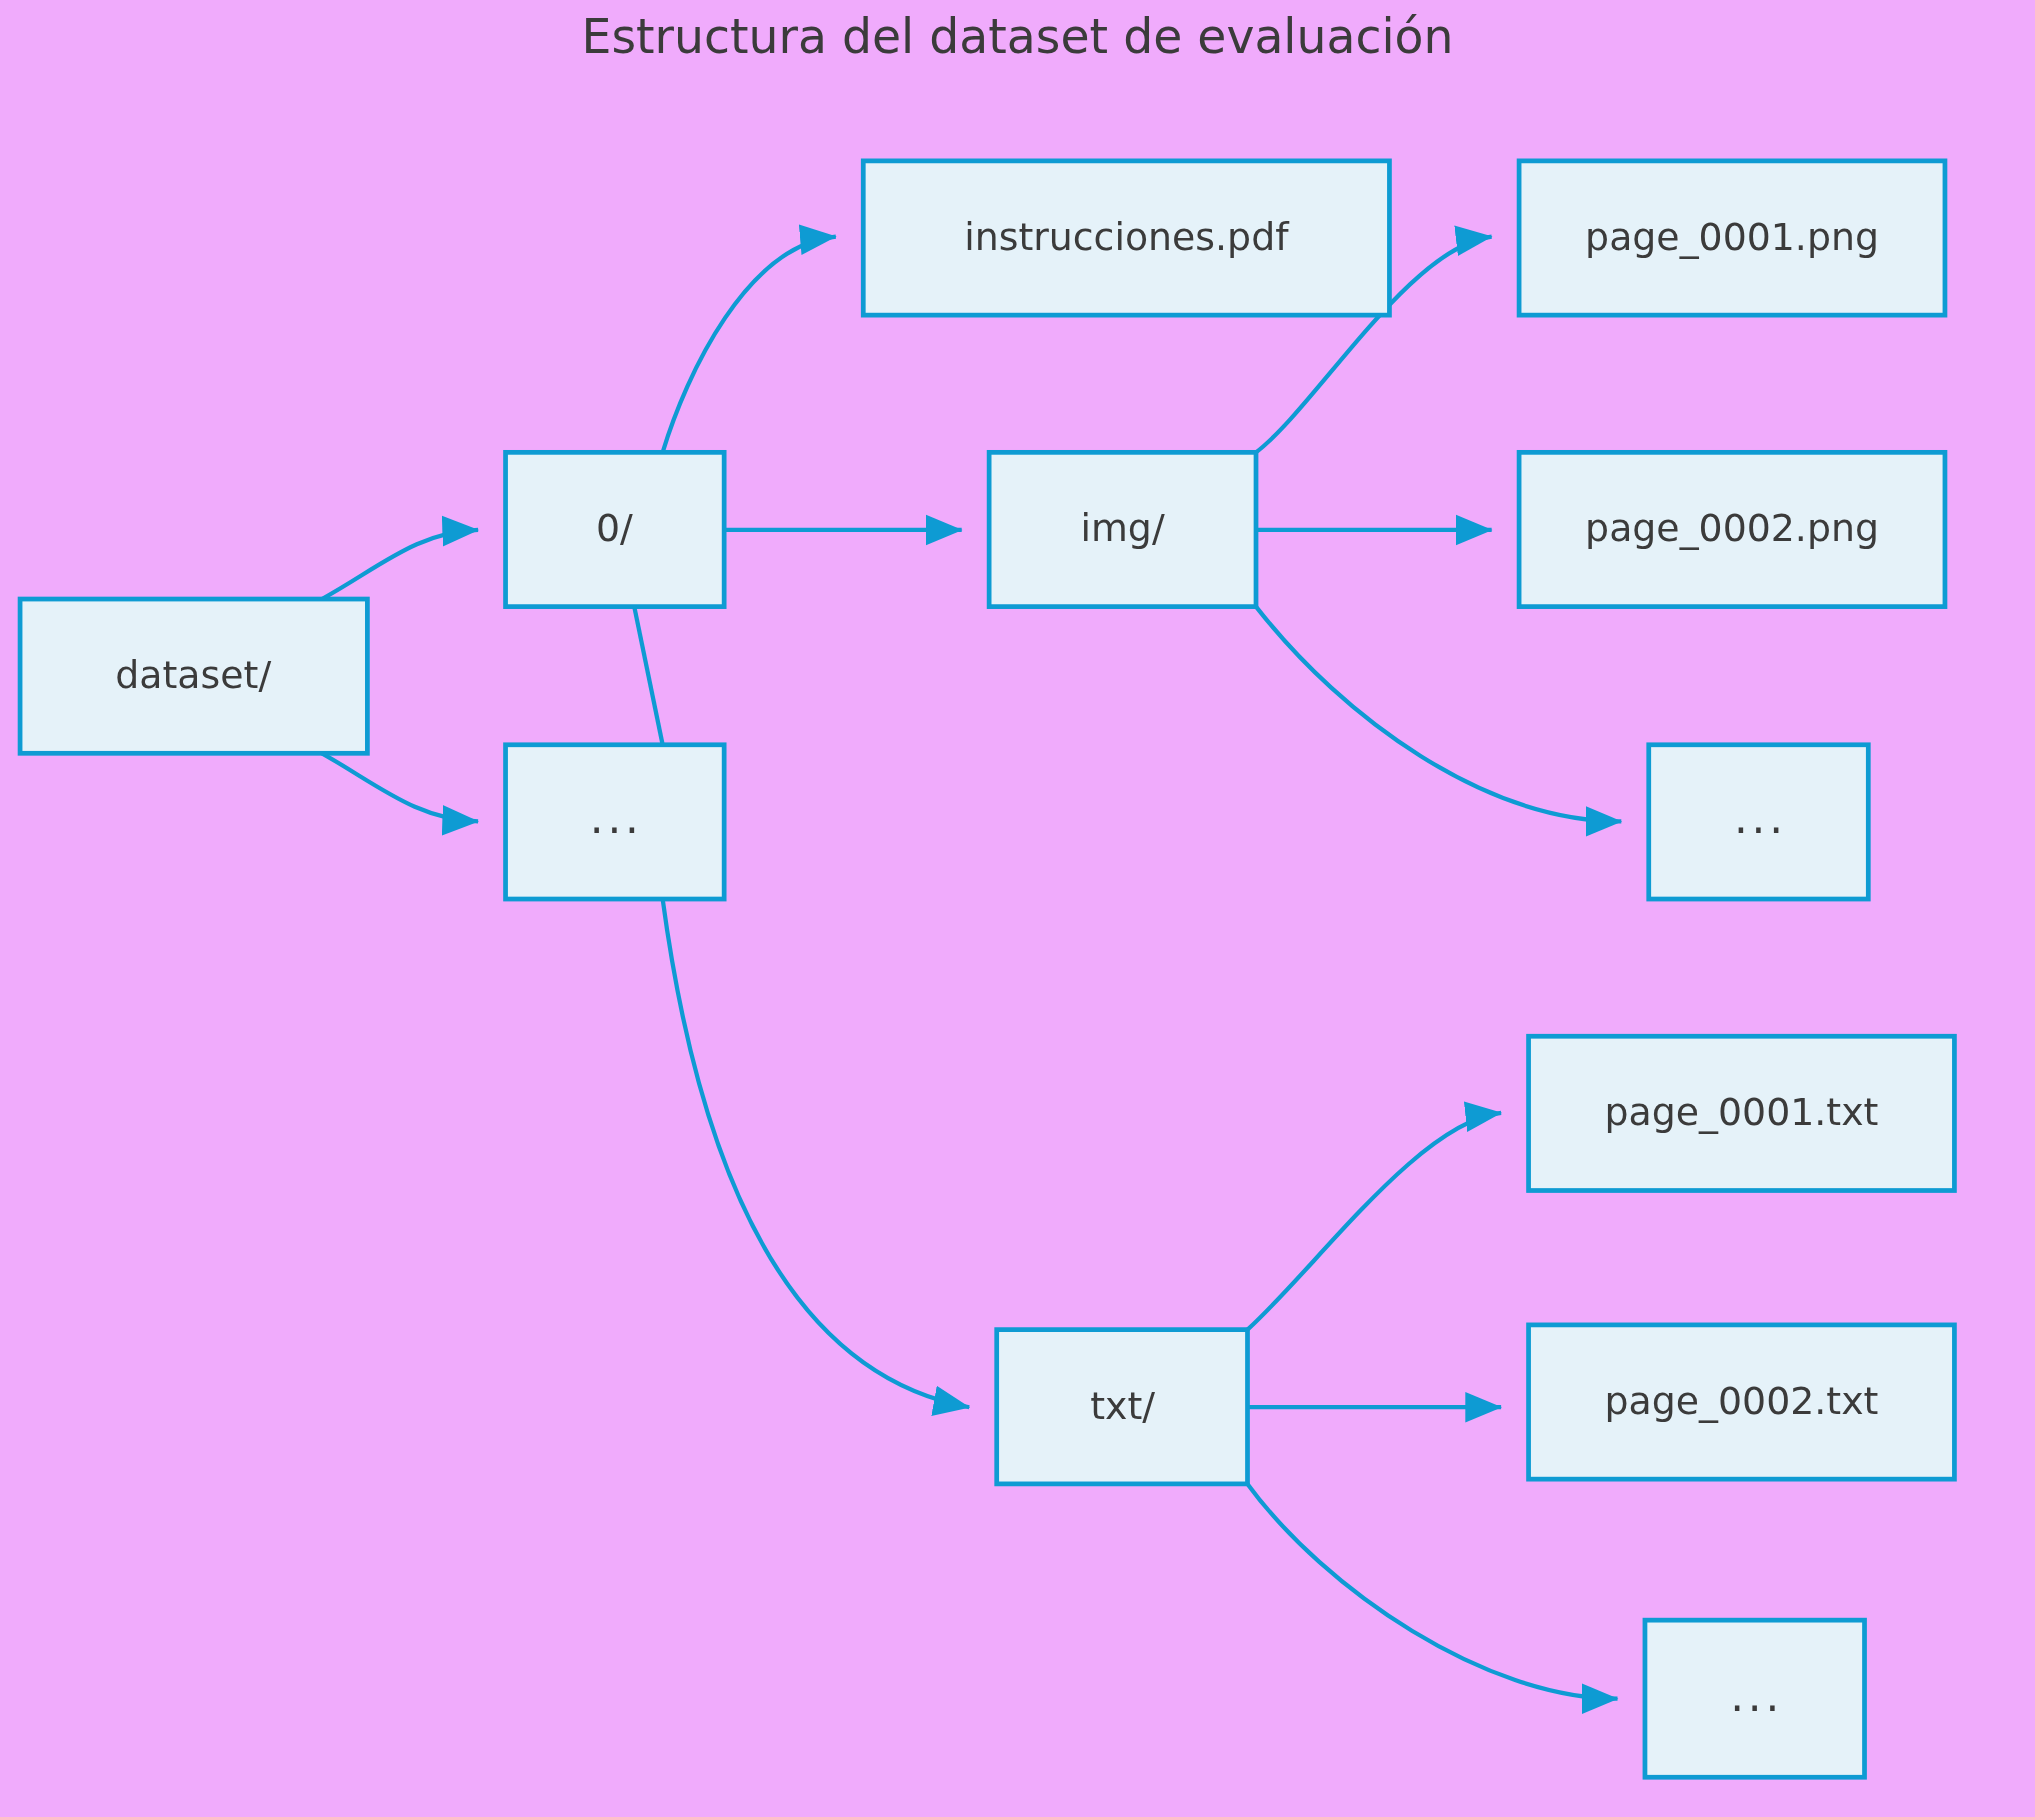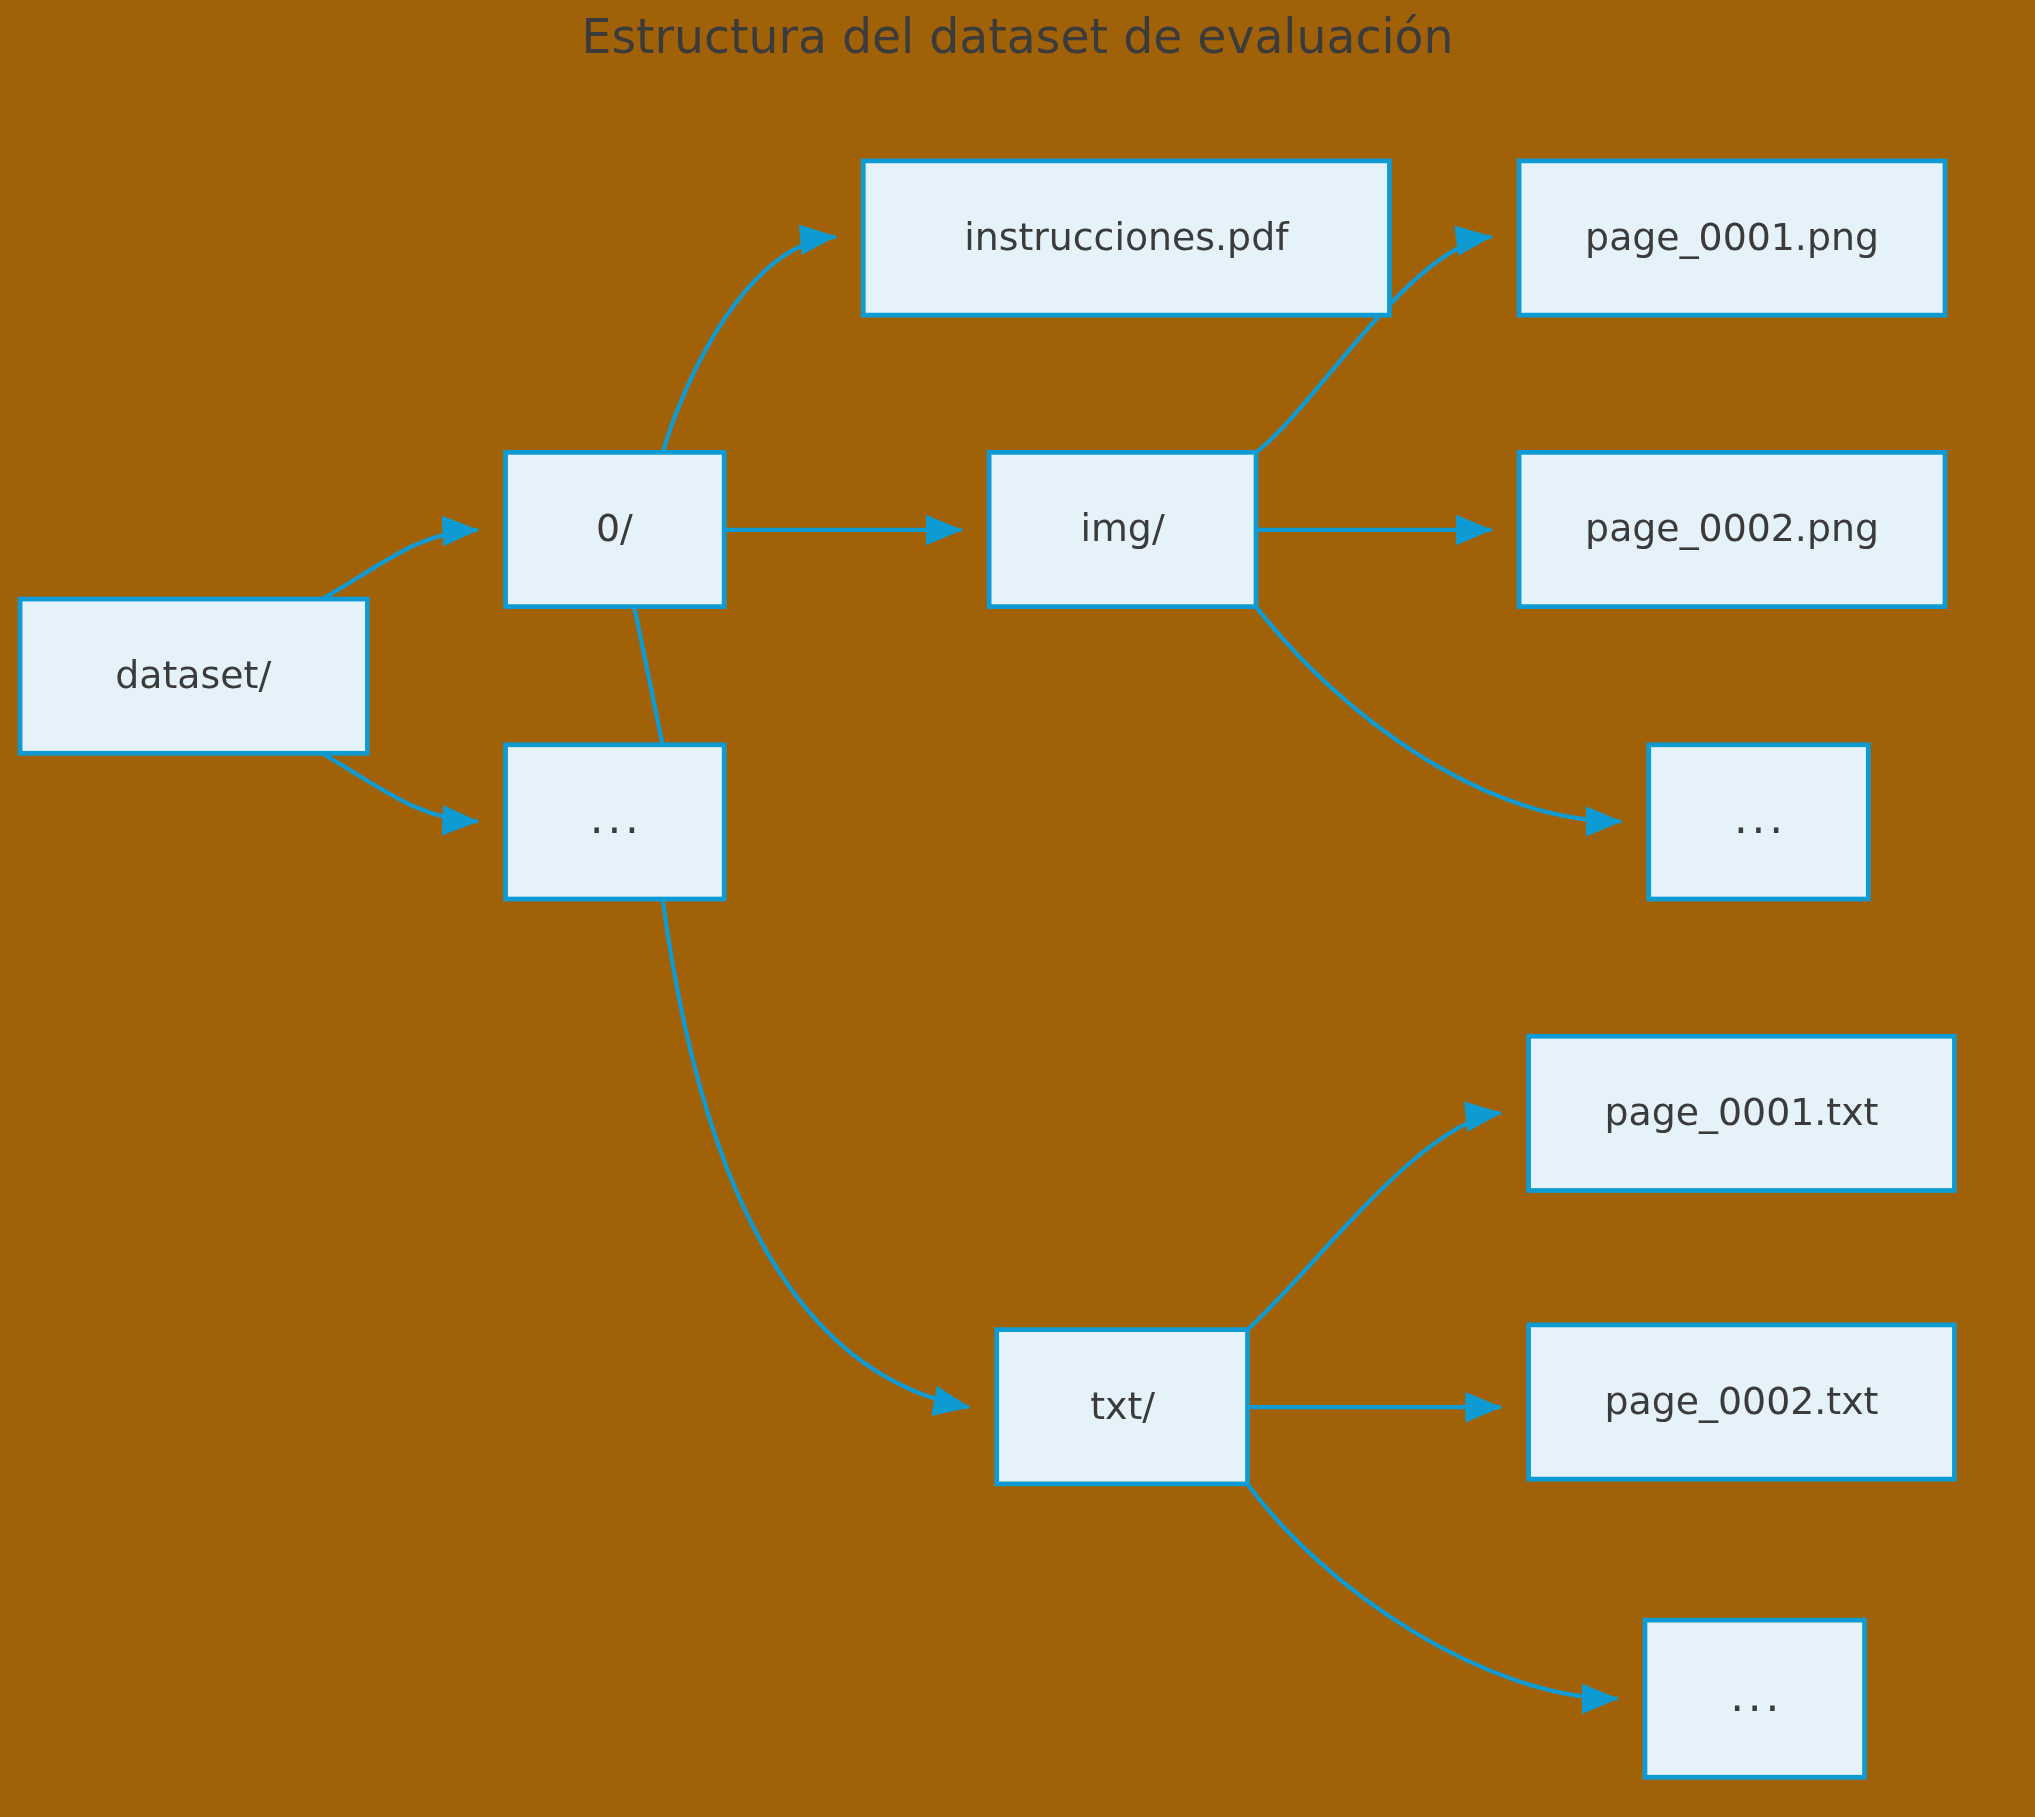--- a/index.html
+++ b/index.html
@@ -10,21 +10,21 @@
   body {
     width: 2036px;
     height: 1817px;
     font-family: "DejaVu Sans", "Liberation Sans", sans-serif;
     overflow: hidden;
   }
   #diagram-root {
     position: relative;
     width: 2036px;
     height: 1817px;
-    background: #a16207;
+    background: #f0abfc;
   }
   svg#flow {
     display: block;
     width: 2036px;
     height: 1817px;
   }
   .node-rect {
     fill: #e5f2f9;
     stroke: #0e9bd3;
     stroke-width: 5;

